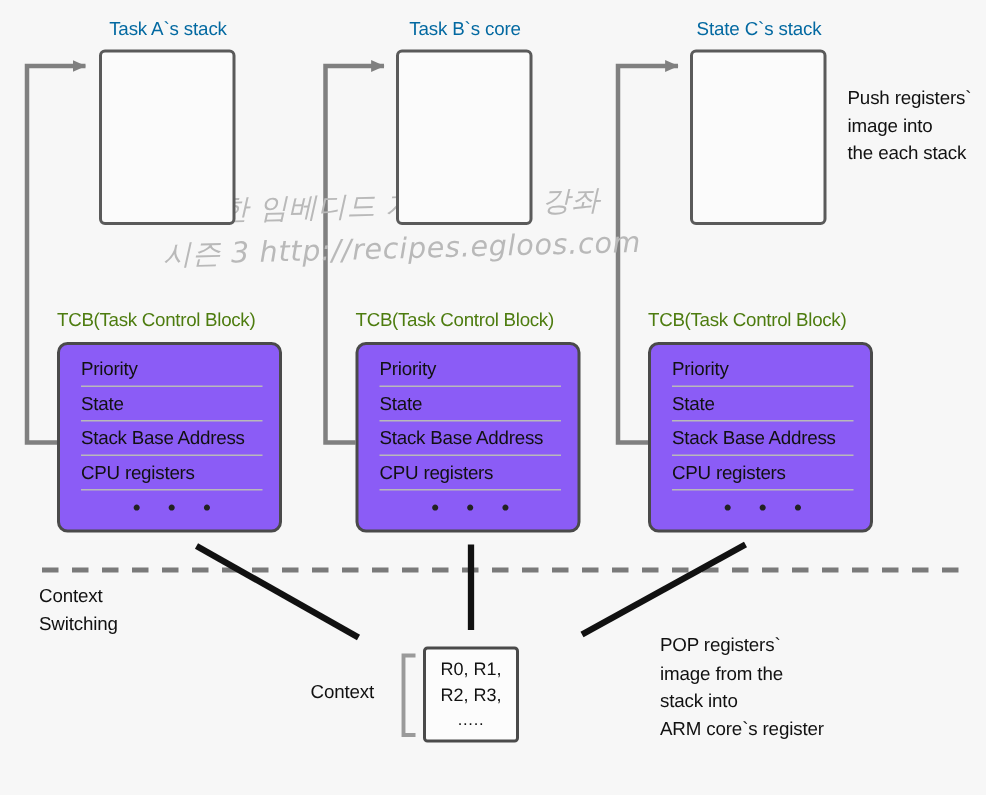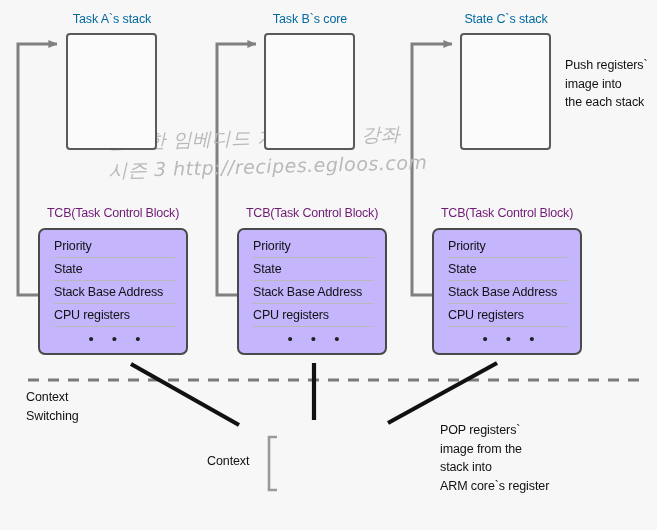--- a/index.html
+++ b/index.html
@@ -43,32 +43,32 @@
     font-size: 12.5px;
     color: #0369a1;
     white-space: nowrap;
     text-align: center;
     letter-spacing: -0.1px;
   }
   
   .tcb-title {
     position: absolute;
     font-size: 12.5px;
-    color: #701a75;
+    color: #4d7c0f;
     white-space: nowrap;
-    text-align: center;
+    text-align: left;
     letter-spacing: -0.2px;
   }
   .tcb-box {
     position: absolute;
     width: 150px;
     height: 127px;
     border: 2.2px solid #4a4a4a;
     border-radius: 7px;
-    background: #c4b5fd;
+    background: #8b5cf6;
     box-sizing: border-box;
     padding: 5px 0 0 0;
   }
   .tcb-row {
     position: relative;
     height: 23px;
     margin: 0 11px 0 14px;
     display: flex;
     align-items: center;
     font-size: 12.5px;
@@ -214,20 +214,25 @@
     <div class="tcb-row">Stack Base Address</div>
     <div class="tcb-row">CPU registers</div>
     <div class="tcb-row dots">• • •</div>
   </div>
 
   <div class="note" style="left:26px; top:388px; width:110px;">Context
 Switching</div>
 
   <div class="caption" style="left:207px; top:454px;">Context</div>
 
+  <div class="reg-box">
+    <span class="reg-line">R0, R1,</span>
+    <span class="reg-line">R2, R3,</span>
+    <span class="reg-line ellipsis">.....</span>
+  </div>
 
 
   <div class="note" style="left:440px; top:421px; width:150px;">POP registers`
 image from the
 stack into
 ARM core`s register</div>
 
 </div>
 
 </body></html>

